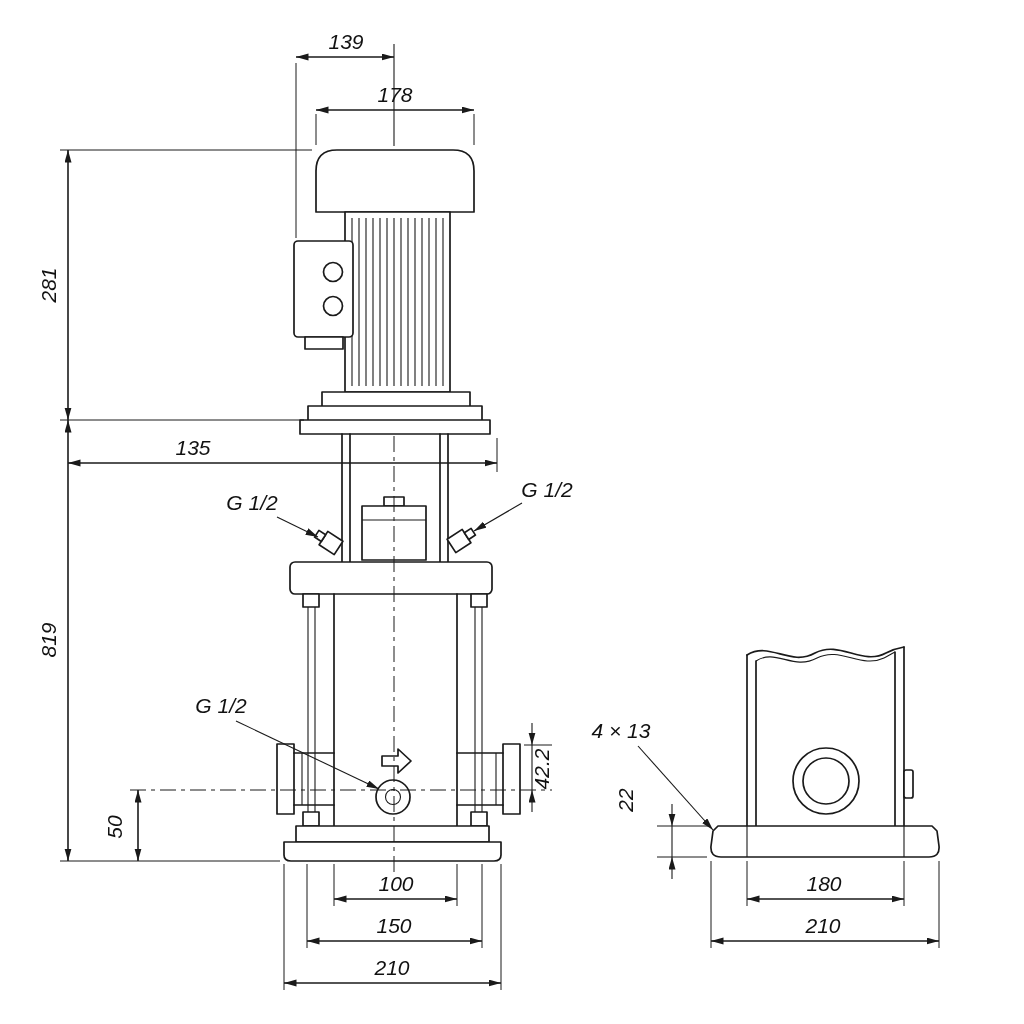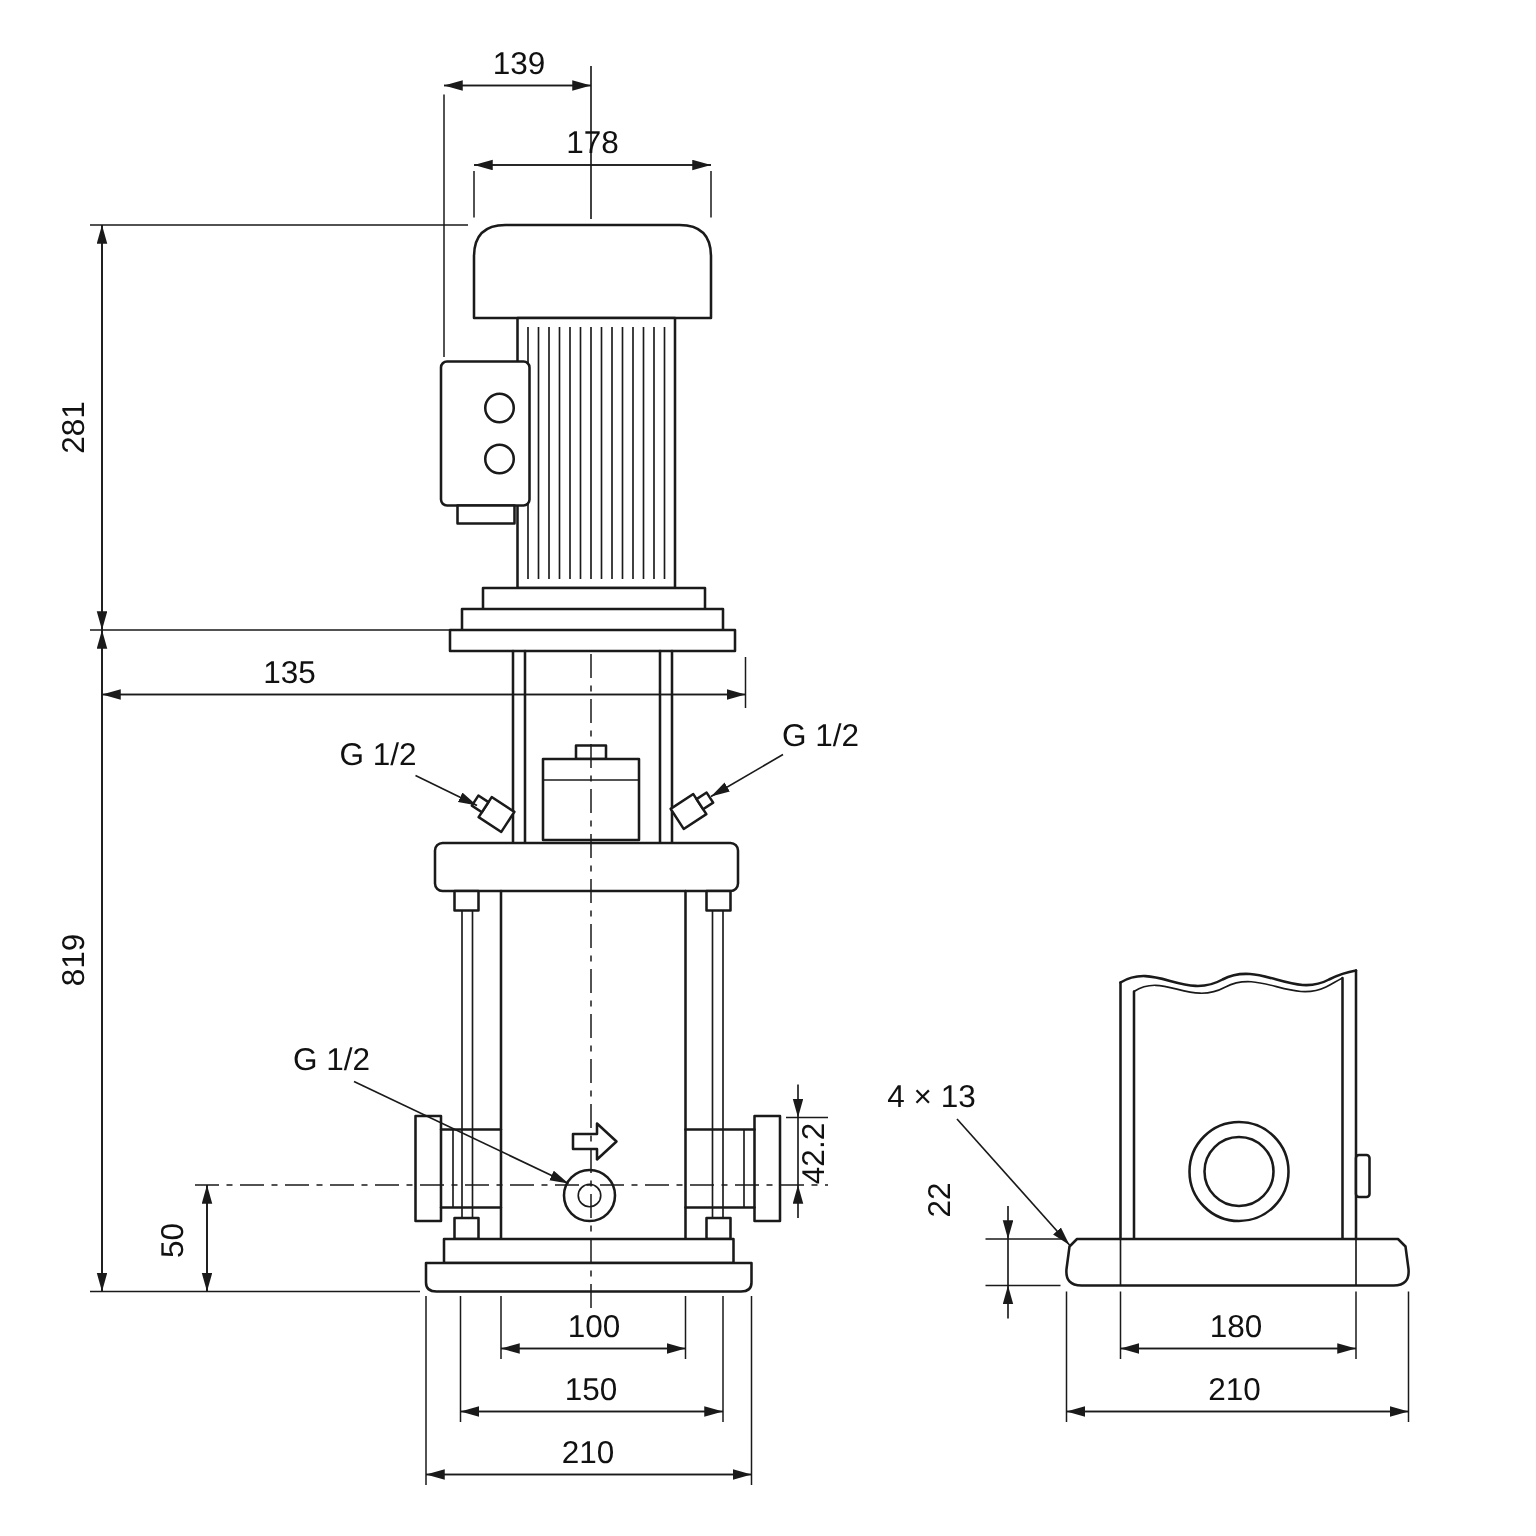--- a/index.html
+++ b/index.html
@@ -1,16 +1,16 @@
 <!DOCTYPE html>
 <html style="--line: #1a1a1a; --background: #ffffff;"><head>
 <meta charset="utf-8">
 <style>
   html,body{margin:0;padding:0;background:var(--background,#fff);}
-  .canvas{width:1024px;height:1024px;background:var(--background,#fff);overflow:hidden;}
+  .canvas{width:1024px;height:1024px;background:var(--background,#fff);overflow:hidden;font-style:italic;}
   svg{display:block;}
   .obj{fill:none;stroke:var(--line,#1a1a1a);stroke-width:1.7;stroke-linecap:round;stroke-linejoin:round;}
   .objf{fill:#fff;stroke:var(--line,#1a1a1a);stroke-width:1.7;stroke-linejoin:round;}
   .thin{fill:none;stroke:var(--line,#1a1a1a);stroke-width:1.1;}
   .ext{fill:none;stroke:var(--line,#1a1a1a);stroke-width:1;}
   .dim{fill:none;stroke:var(--line,#1a1a1a);stroke-width:1.1;}
   .cl{fill:none;stroke:var(--line,#1a1a1a);stroke-width:1;stroke-dasharray:16 5 4 5;}
   text{font-family:"Liberation Sans","DejaVu Sans",sans-serif;font-size:21px;fill:#111;}
   .tmid{text-anchor:middle;}
 </style>

